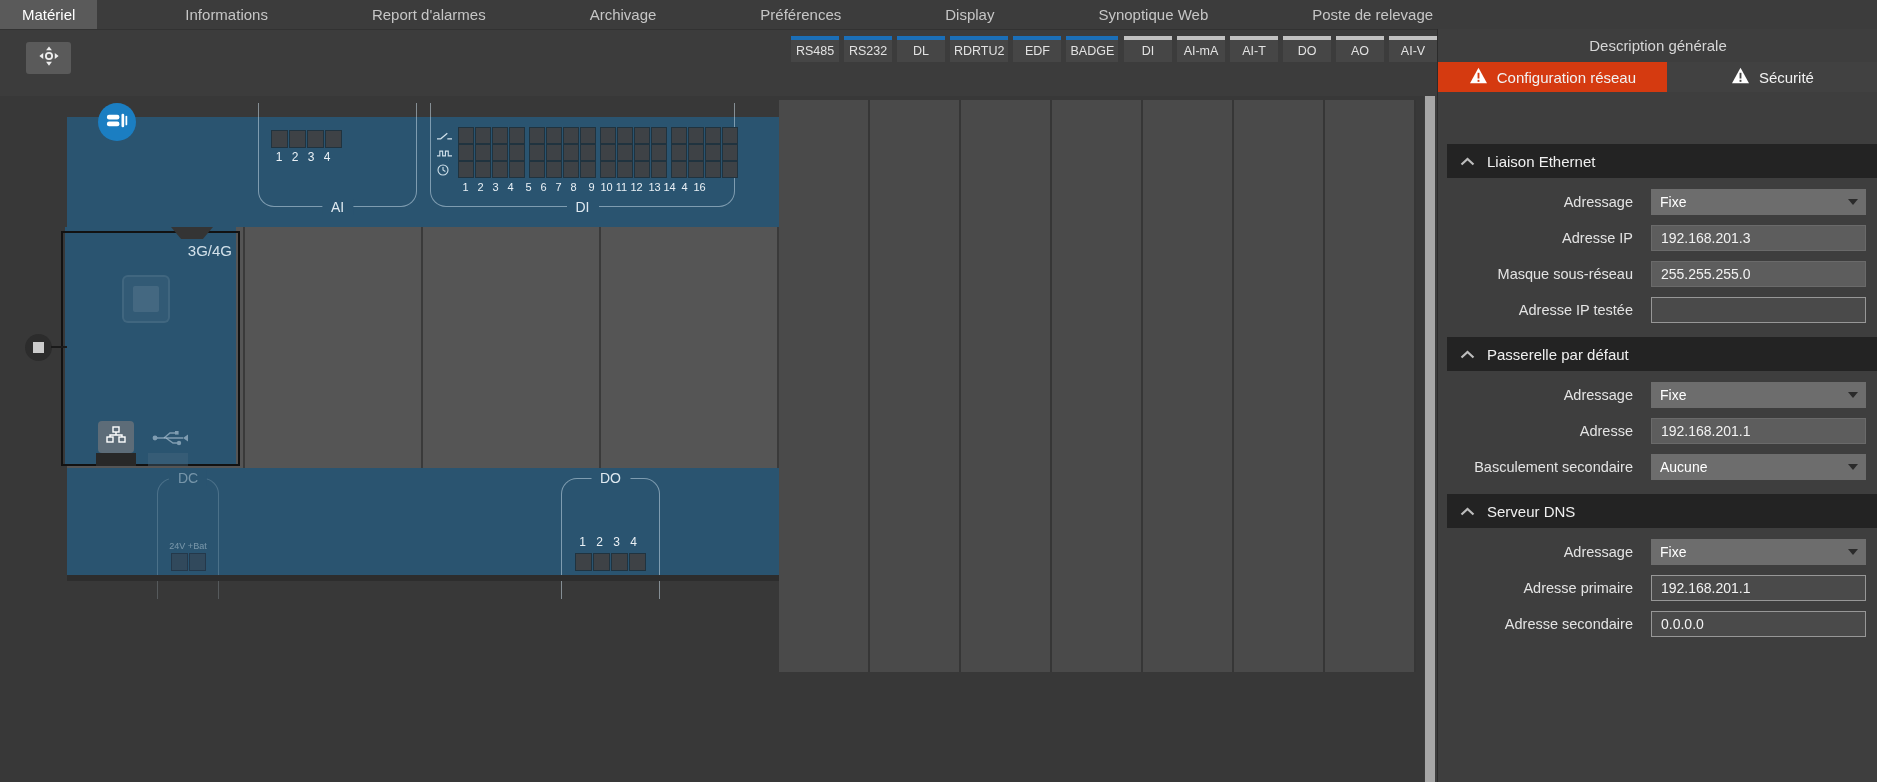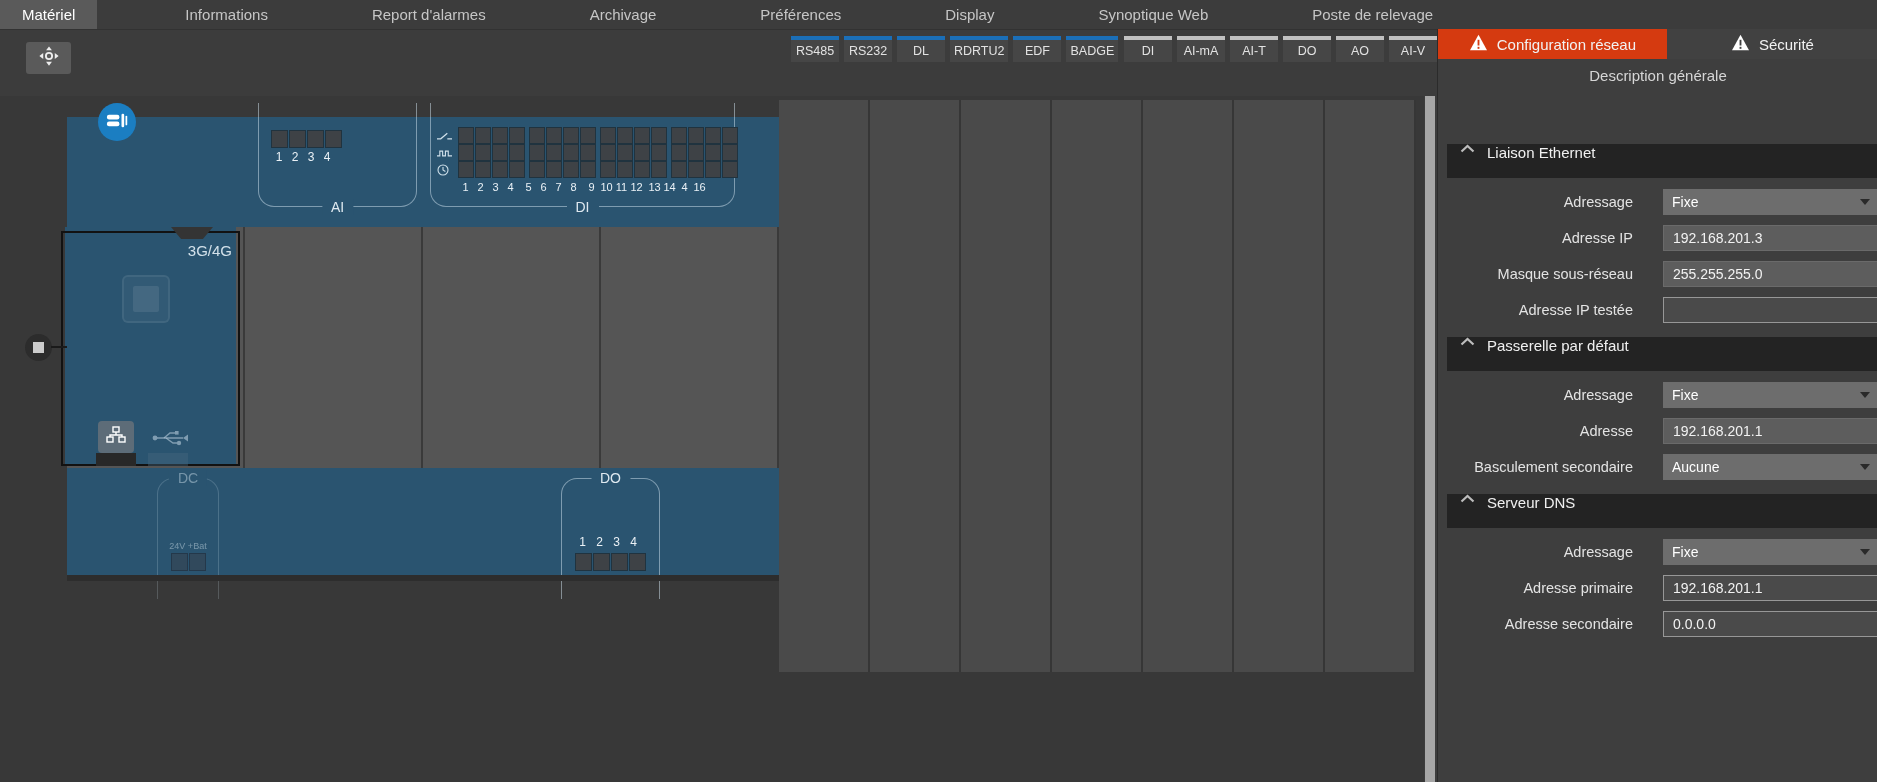--- a/index.html
+++ b/index.html
@@ -110,25 +110,25 @@
 
   
   #panel{position:absolute;left:1437px;top:29px;width:440px;height:753px;background:#3e3e3e;border-left:1px solid #2b2b2b;}
   #panel-title{height:33px;line-height:33px;text-align:center;font-size:15px;color:#d6d6d6;}
   #panel-tabs{display:flex;height:30px;}
   .ptab{display:flex;align-items:center;justify-content:center;font-size:15px;color:#f2f2f2;}
   .ptab .wicon{margin-right:9px;}
   #ptab-config{width:52%;background:#d53a10;}
   #ptab-security{width:48%;background:#414141;}
   #panel-body{padding-top:38px;}
-  .sec-header{height:34px;margin:14px 0 10px 9px;background:#232323;display:flex;align-items:flex-start;}
+  .sec-header{height:34px;margin:14px 0 10px 9px;background:#232323;display:flex;align-items:center;}
   .sec-chevron{margin:0 12px 0 13px;display:flex;}
   .sec-title{font-size:15px;color:#f0f0f0;}
   .field-row{height:27px;margin:9px 0;display:flex;align-items:center;}
-  .field-label{width:195px;text-align:right;margin-right:12px;font-size:14.5px;color:#e3e3e3;white-space:nowrap;}
+  .field-label{width:195px;text-align:right;font-size:14.5px;color:#e3e3e3;white-space:nowrap;}
   .ctl{width:215px;height:26px;box-sizing:border-box;margin-left:18px;}
   .ctl-input{background:#5d5d5d;border:1px solid #6a6a6a;color:#f2f2f2;font-size:14px;padding:0 9px;
              font-family:"Liberation Sans",sans-serif;outline:none;}
   .ctl-input.bordered{background:#4a4a4a;border:1px solid #979797;}
   .ctl-select{background:#6d6d6d;position:relative;display:flex;align-items:center;padding:0 9px;color:#ffffff;font-size:14px;}
   .ctl-select .arrow{position:absolute;right:8px;top:10px;width:0;height:0;
                      border-left:5px solid transparent;border-right:5px solid transparent;border-top:6px solid #2a2a2a;}
 </style>
 </head>
 <body>
@@ -366,20 +366,21 @@
         </svg>
       </span>
     </div>
   </div>
 
   <div id="vscroll">
     <div id="vscroll-thumb"></div>
   </div>
 
   <div id="panel">
+    <div id="panel-title">Description générale</div>
     <div id="panel-tabs">
       <div id="ptab-config" class="ptab">
         <span class="wicon">
           <svg width="19" height="17" viewBox="0 0 24 22">
             <path d="M12 1L23 21H1z" fill="#ffffff"></path>
             <rect x="10.8" y="7.5" width="2.4" height="7.4" fill="#d53a10"></rect>
             <rect x="10.8" y="16.6" width="2.4" height="2.6" fill="#d53a10"></rect>
           </svg>
         </span>
         <span>Configuration réseau</span>
@@ -388,21 +389,20 @@
         <span class="wicon">
           <svg width="19" height="17" viewBox="0 0 24 22">
             <path d="M12 1L23 21H1z" fill="#ffffff"></path>
             <rect x="10.8" y="7.5" width="2.4" height="7.4" fill="#414141"></rect>
             <rect x="10.8" y="16.6" width="2.4" height="2.6" fill="#414141"></rect>
           </svg>
         </span>
         <span>Sécurité</span>
       </div>
     </div>
-    <div id="panel-title">Description générale</div>
     <div id="panel-body">
         <div class="sec-header">
           <div class="sec-chevron">
             <svg width="15" height="9" viewBox="0 0 15 9">
               <path d="M1.5 7.5L7.5 2l6 5.5" stroke="#bdbdbd" stroke-width="2.2" fill="none"></path>
             </svg>
           </div>
           <span class="sec-title">Liaison Ethernet</span>
         </div>
         <div class="field-row">

